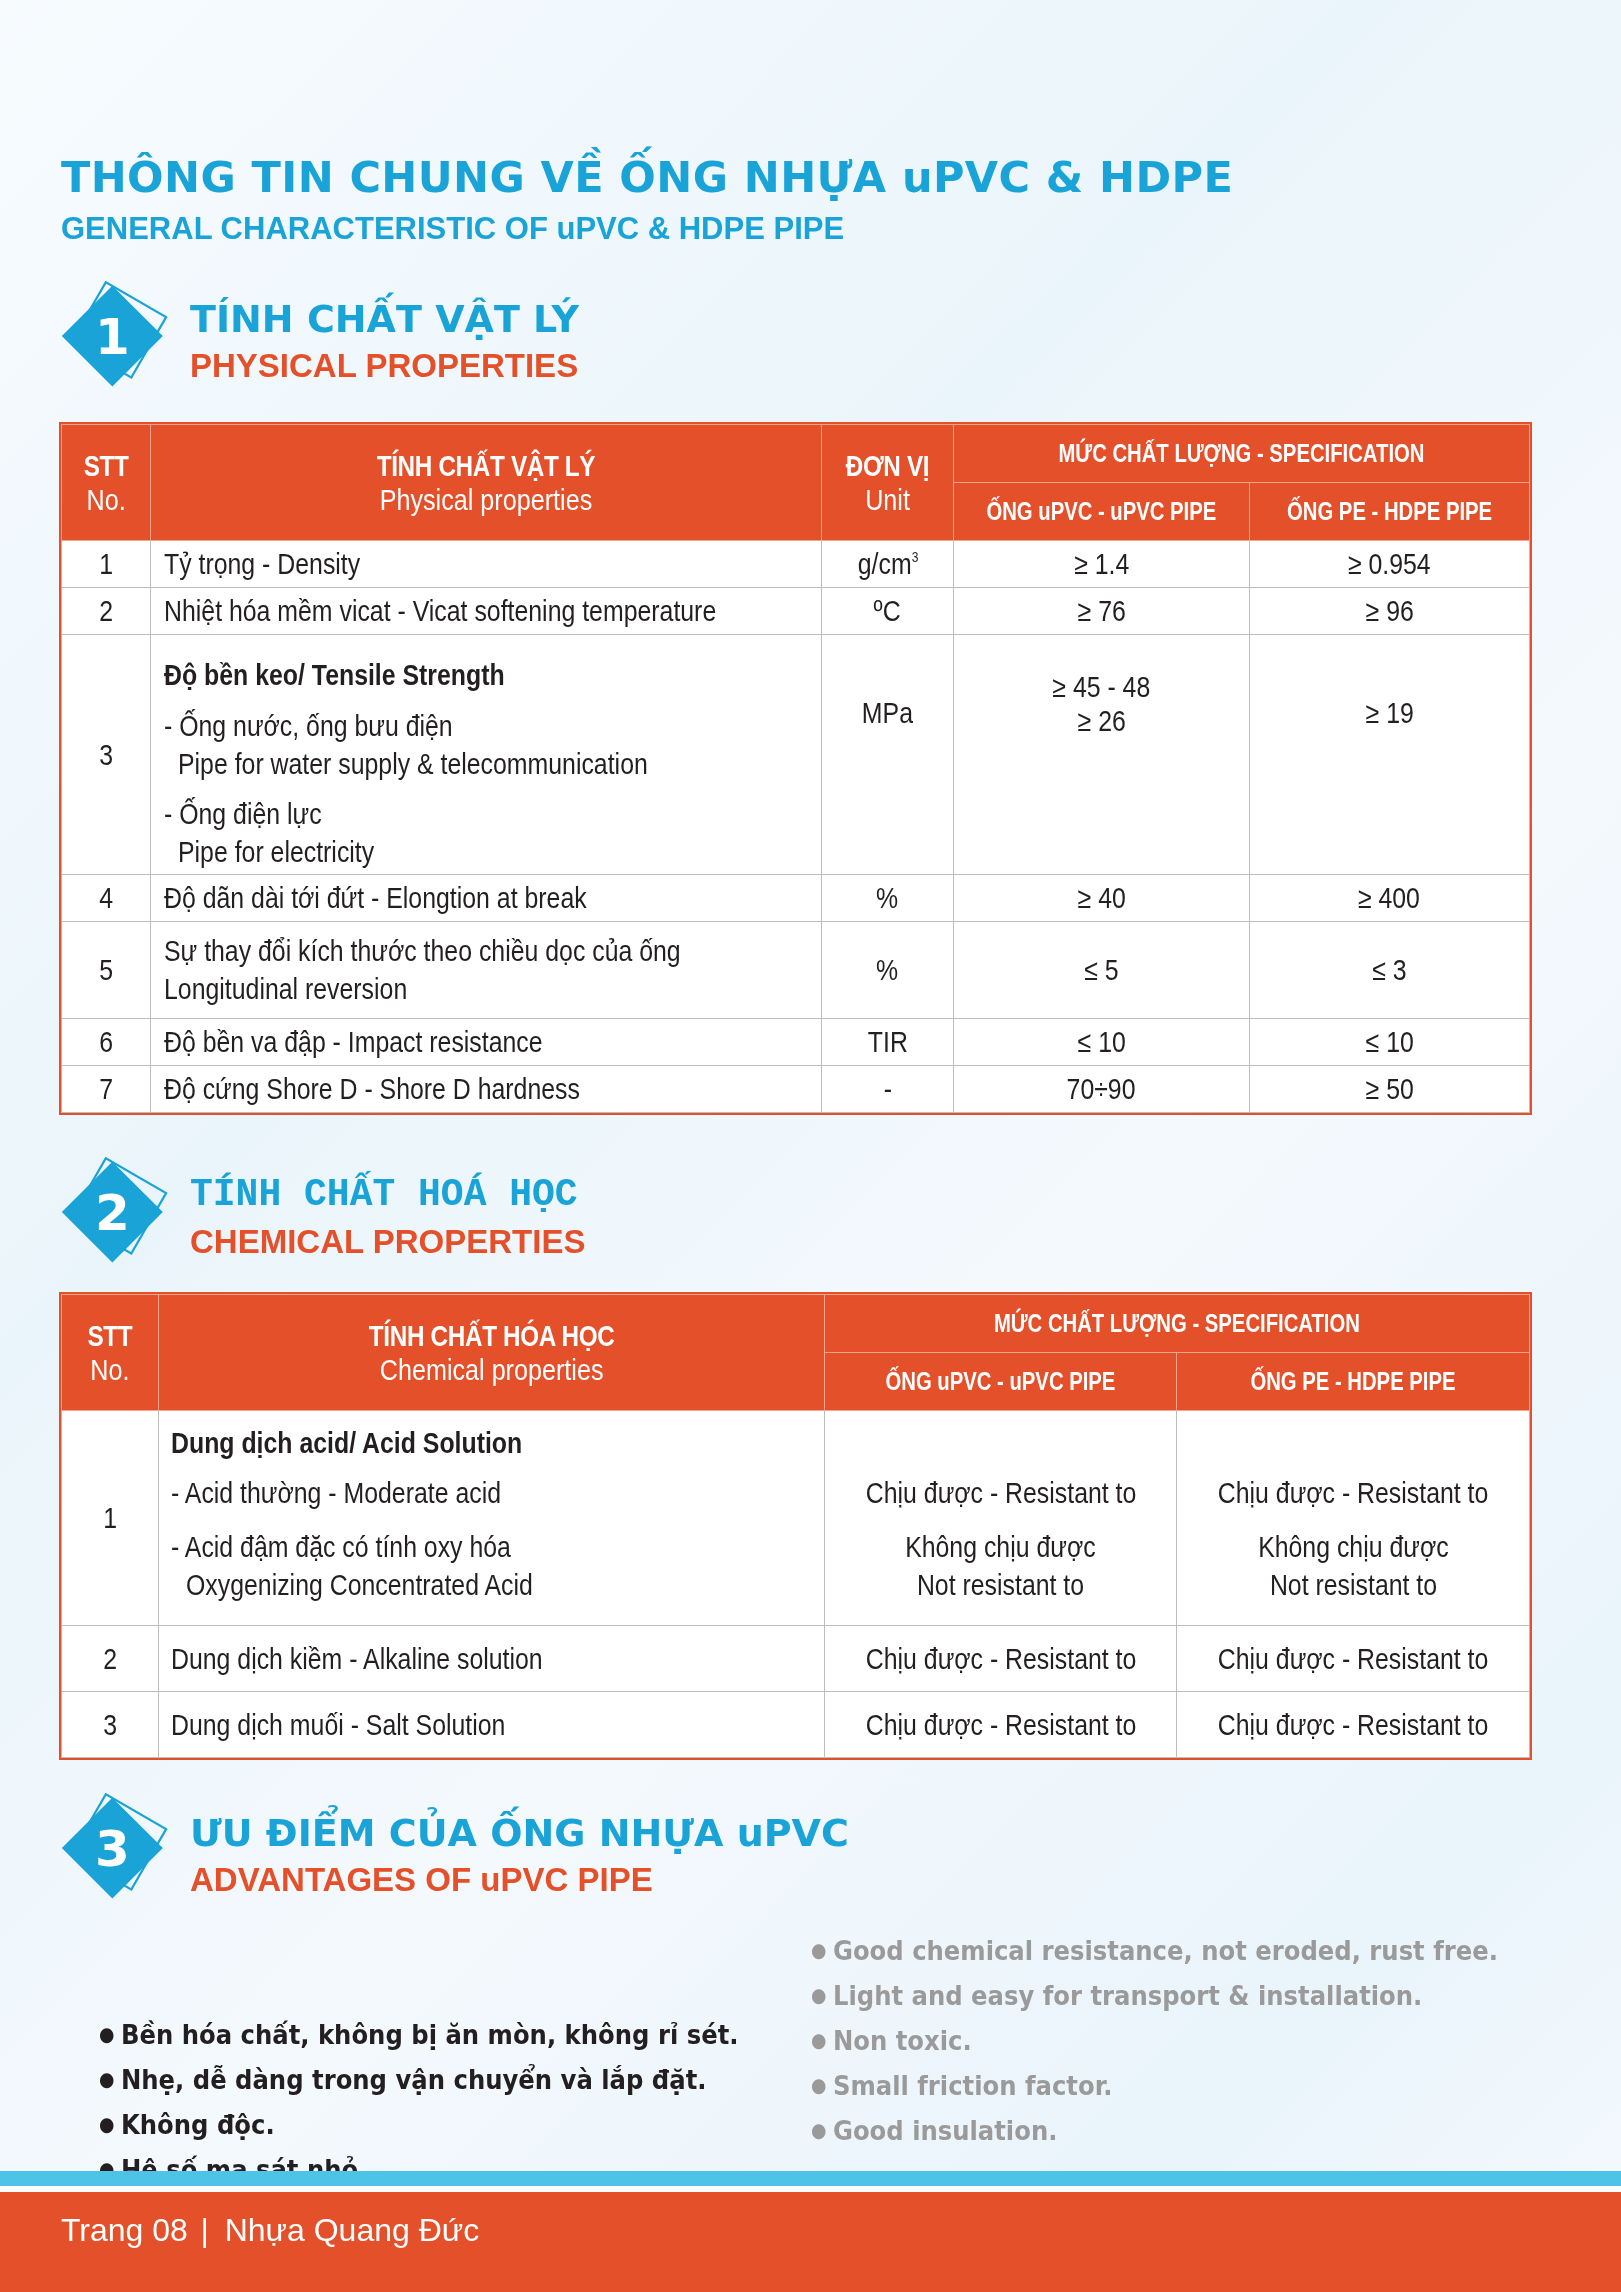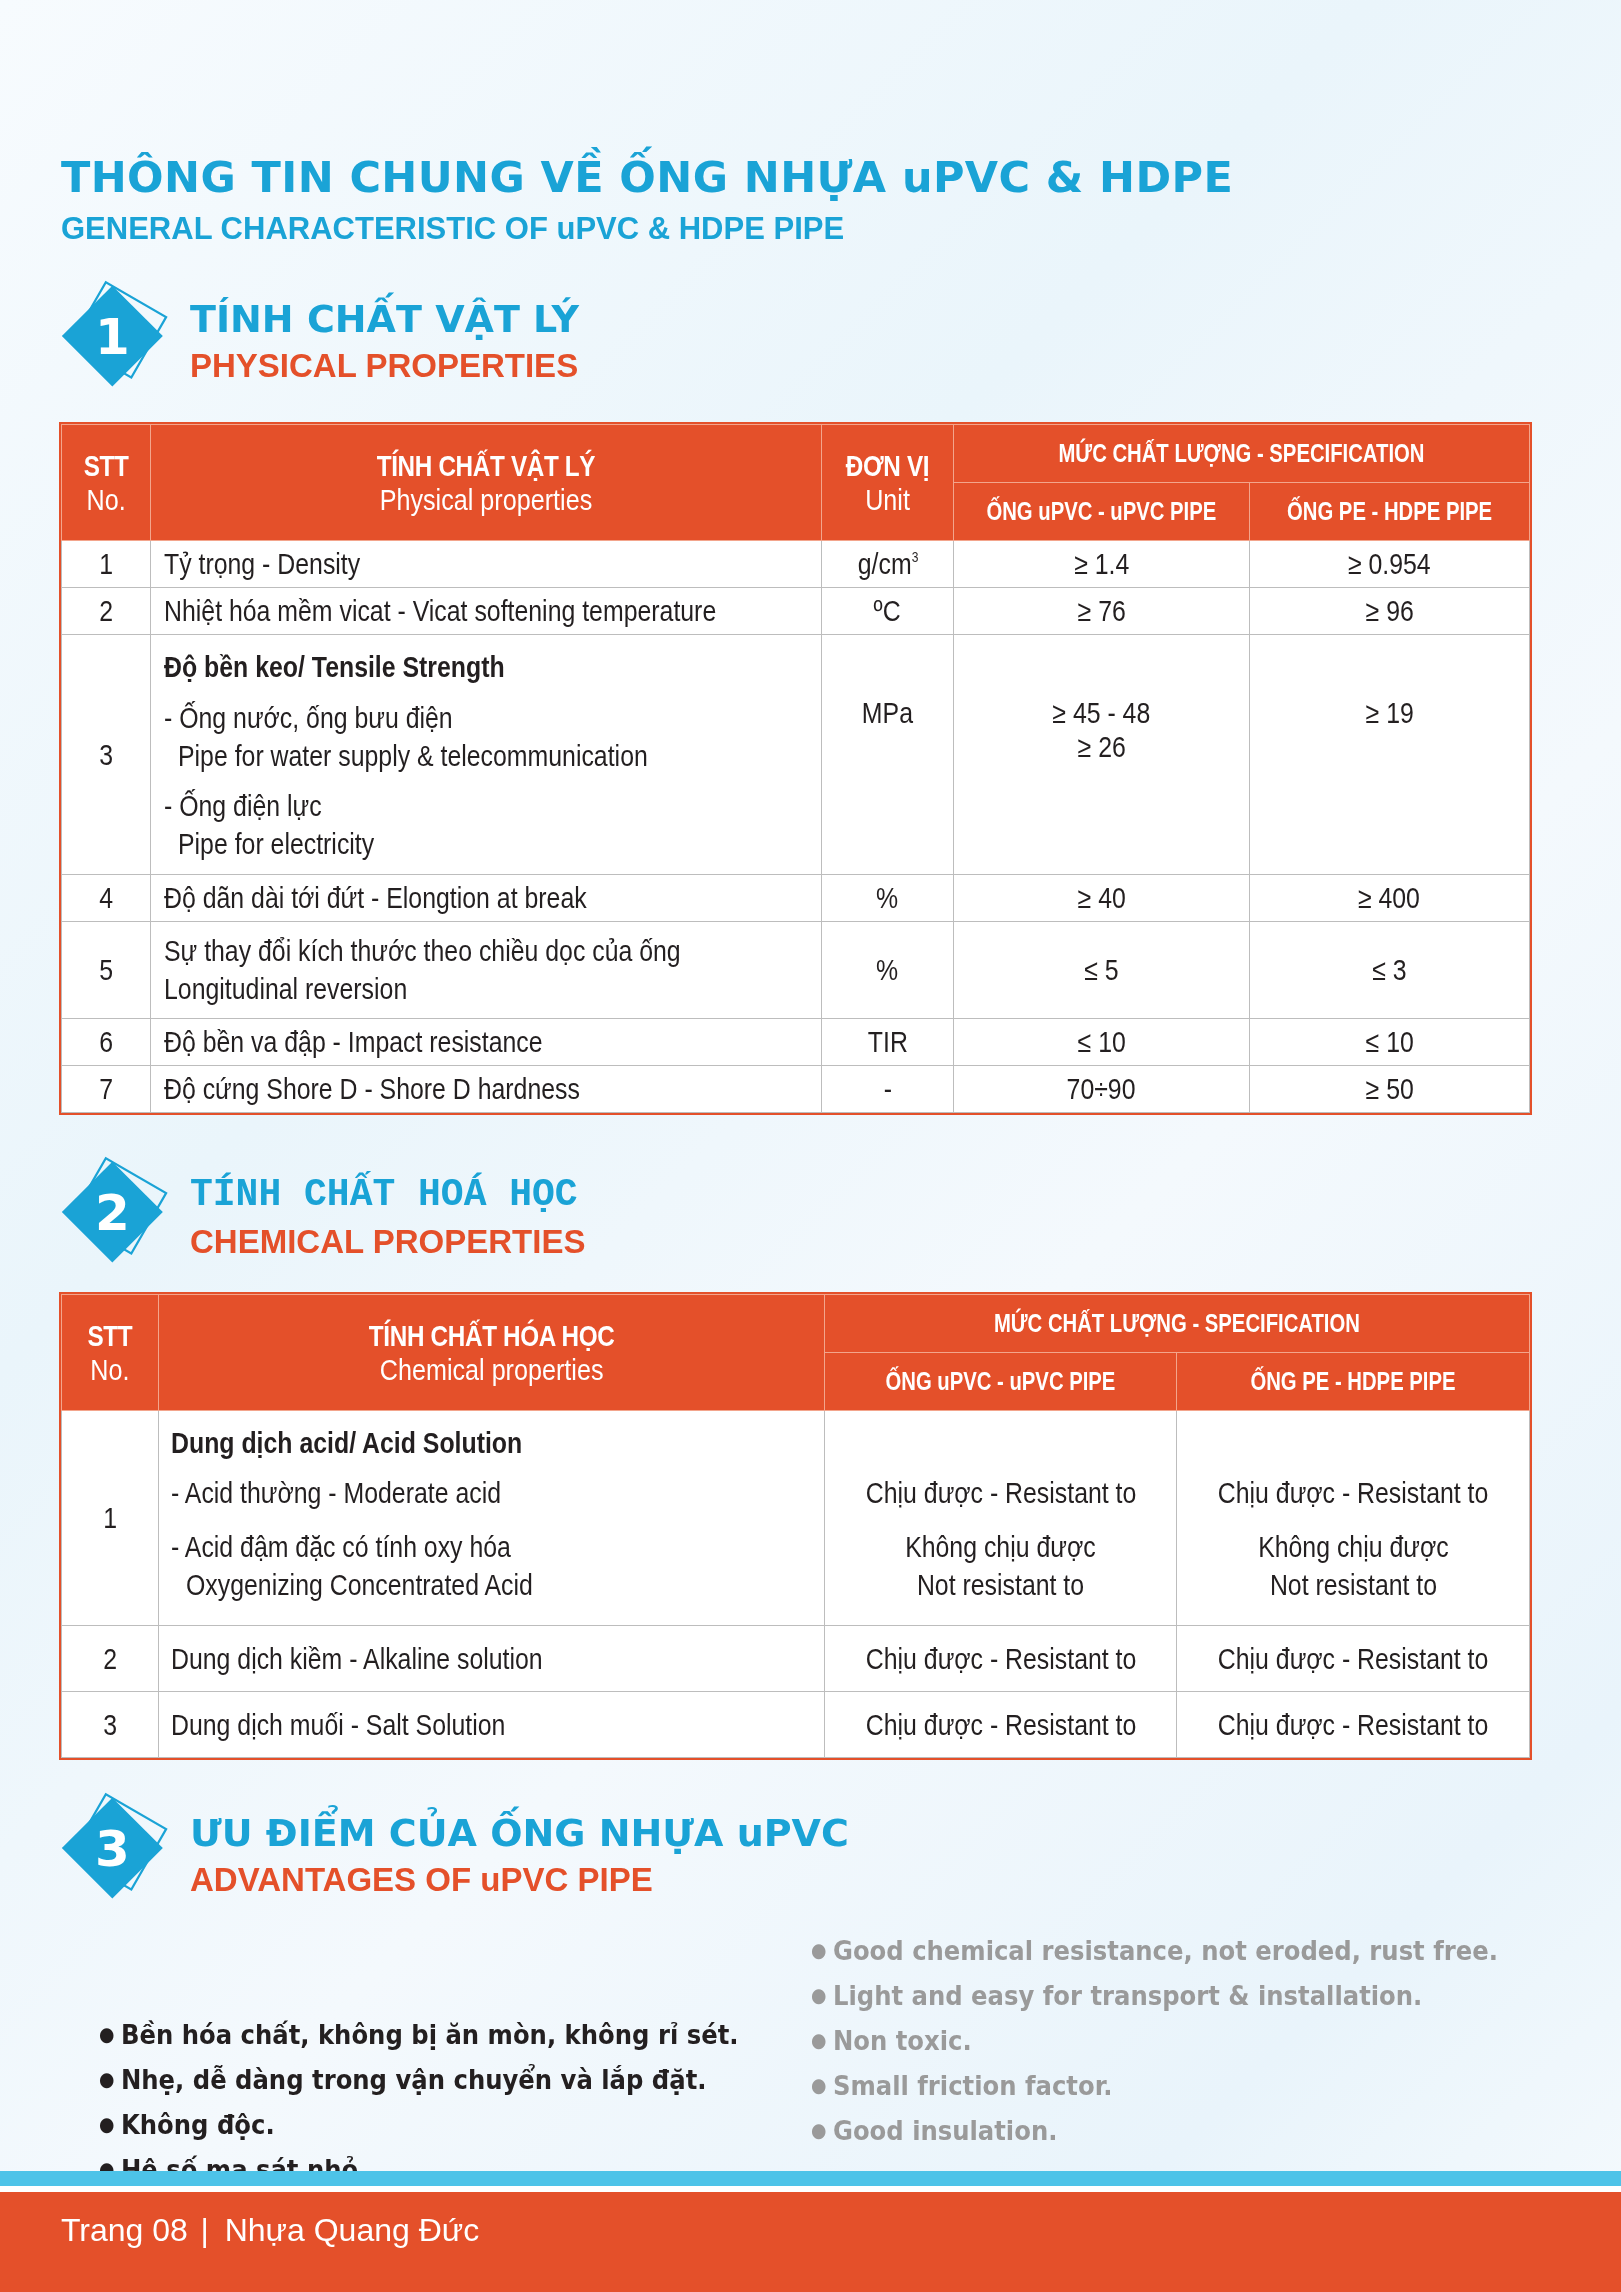--- a/index.html
+++ b/index.html
@@ -148,29 +148,29 @@
     </tr>
     <tr style="height:47px;">
       <td class="c"><span class="condc">2</span></td>
       <td class="l"><span class="cond">Nhiệt hóa mềm vicat - Vicat softening  temperature</span></td>
       <td class="c"><span class="condc">ºC</span></td>
       <td class="c"><span class="condc">≥ 76</span></td>
       <td class="c"><span class="condc">≥ 96</span></td>
     </tr>
     <tr style="height:240px;">
       <td class="c"><span class="condc">3</span></td>
-      <td class="l" style="vertical-align:top;padding-top:13px;">
+      <td class="l" style="vertical-align:top;padding-top:21px;">
         <div style="line-height:38px;"><span class="cond bold">Độ bền keo/ Tensile Strength</span></div>
         <div style="line-height:38px;margin-top:12.5px;"><span class="cond">- Ống nước, ống bưu điện</span></div>
         <div class="ind" style="line-height:38px;"><span class="cond">Pipe for water supply &amp; telecommunication</span></div>
         <div style="line-height:38px;margin-top:12.5px;"><span class="cond">- Ống điện lực</span></div>
         <div class="ind" style="line-height:38px;"><span class="cond">Pipe for electricity</span></div>
       </td>
       <td class="c" style="vertical-align:top;padding-top:61px;"><span class="condc">MPa</span></td>
-      <td class="c" style="vertical-align:top;padding-top:61px;">
+      <td class="c" style="vertical-align:top;padding-top:35px;">
         <div><span class="condc">≥ 45 - 48</span></div>
         <div style=""><span class="condc">≥ 26</span></div>
       </td>
       <td class="c" style="vertical-align:top;padding-top:61px;"><span class="condc">≥ 19</span></td>
     </tr>
     <tr style="height:47px;">
       <td class="c"><span class="condc">4</span></td>
       <td class="l"><span class="cond">Độ dãn dài tới đứt - Elongtion at break</span></td>
       <td class="c"><span class="condc">%</span></td>
       <td class="c"><span class="condc">≥ 40</span></td>

